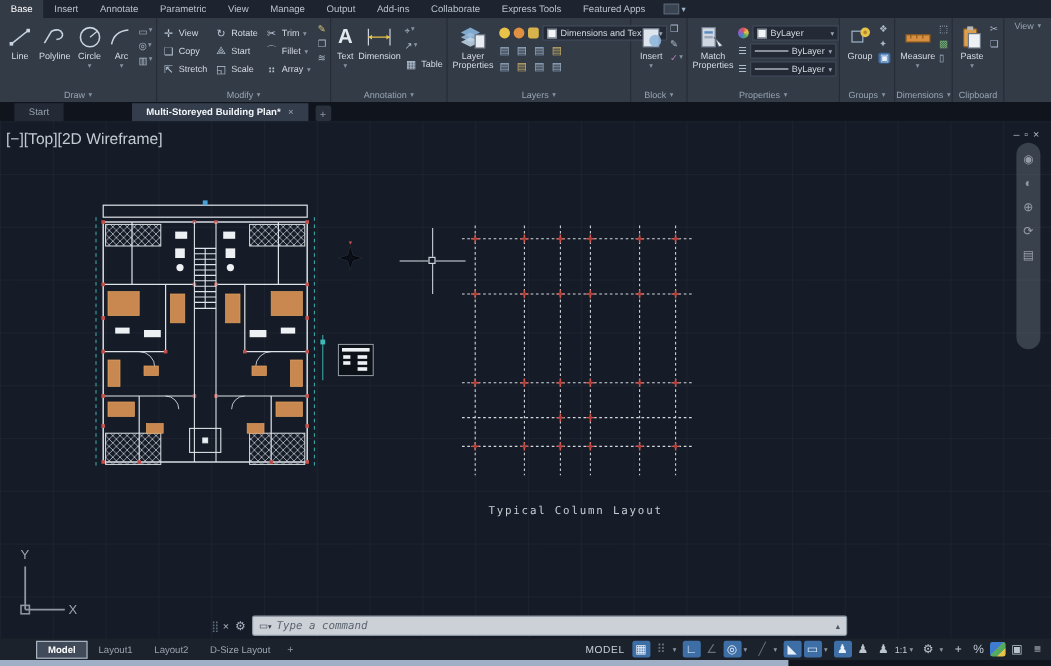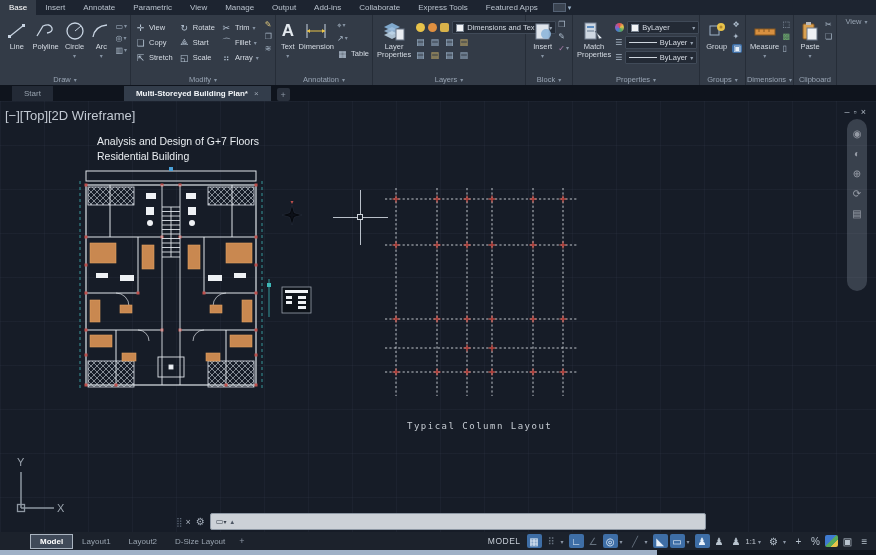--- a/index.html
+++ b/index.html
@@ -36,21 +36,21 @@
     height:13px; padding:0 3px; font-size:7.5px; color:#d5dbe3; border-radius:1px;text-align:center; }
   .dd .sw { width:8px; height:8px; background:#f2f4f6; border:1px solid #7d8794; }
   .dd .line { flex:1; border-top:1px solid #cfd6de; }
   .dd .c { font-size:6px; color:#98a4b3; margin-left:auto; }
   .swatchdot { width:9px; height:9px; border-radius:50%; }
 
   
   #filetabs { position:absolute; left:0; top:85px; width:876px; height:16px; background:#0f141d;
     display:flex; align-items:flex-end; font-size:8px; color:#97a2ae; }
   .ftab { height:15px; display:flex; align-items:center; padding:0 12px; gap:6px; background:#232a36; margin-right:2px; }
-  .ftab.doc { background:#333d4b; color:#f2f5f8; font-weight:bold;margin-left:14px; }
+  .ftab.doc { background:#333d4b; color:#f2f5f8; font-weight:bold; }
   .ftab .x { color:#9aa5b2; font-weight:normal; font-size:8px; }
   .addtab { width:13px; height:13px; border-radius:2px; background:#2a313d; color:#8c97a5;
     display:flex; align-items:center; justify-content:center; margin-left:4px; font-size:9px; }
 
   
   #canvas { position:absolute; left:0; top:101px; width:876px; height:431px; background:#161c27;
     background-image:
       linear-gradient(rgba(130,150,180,0.055) 1px, transparent 1px),
       linear-gradient(90deg, rgba(130,150,180,0.055) 1px, transparent 1px);
     background-size:44px 44px; overflow:hidden; }
@@ -530,24 +530,20 @@
   </div>
 
   <div id="navbar" class="abs">
     <span>◉</span>
     <span>◐</span>
     <span>⊕</span>
     <span>⟳</span>
     <span>▤</span>
   </div>
 
-  <div id="dwg-title" class="abs">
-    <div>Analysis and Design of G+7 Floors</div>
-    <div>Residential Building</div>
-  </div>
 
   <svg class="abs" style="left:76px;top:64px" width="196" height="252" viewBox="0 0 196 252">
     <defs>
       <pattern id="hx" width="6" height="6" patternUnits="userSpaceOnUse">
         <path d="M0 0L6 6M6 0L0 6" stroke="#cfd6dd" stroke-width="0.6"></path>
       </pattern>
       <g id="unitL" stroke="#dfe4ea" stroke-width="1" fill="none">
         <rect x="12" y="22" width="46" height="18" fill="url(#hx)" stroke-width="0.8"></rect>
         <line x1="34" y1="20" x2="34" y2="72"></line>
         <line x1="10" y1="72" x2="86" y2="72"></line>
@@ -696,20 +692,21 @@
     <text x="9" y="10" fill="#9aa3ad" font-size="11">Y</text>
     <text x="49" y="56" fill="#9aa3ad" font-size="11">X</text>
   </svg>
 
   <div id="cmdbar" style="top:411px">
     <span id="cmd-grip">⣿</span>
     <span id="cmd-close">×</span>
     <span id="cmd-wrench">⚙</span>
     <div id="cmd-input">
       <span id="cmd-icon"><span>▭</span><span style="font-size:6px">▾</span></span>
+      <span id="cmd-text">Type a command</span>
       <span id="cmd-up">▴</span>
     </div>
   </div>
 </div>
 
 <div id="statusbar">
   <div style="width:30px"></div>
   <div class="ltab active">Model</div>
   <div class="ltab">Layout1</div>
   <div class="ltab">Layout2</div>

